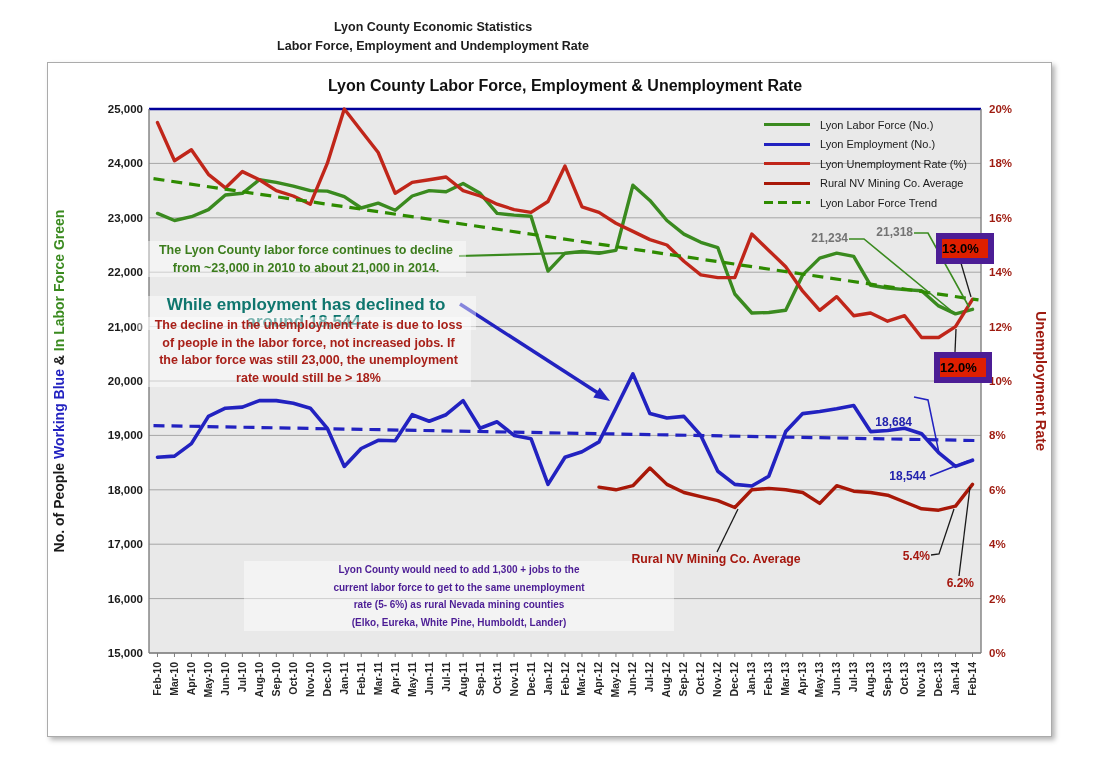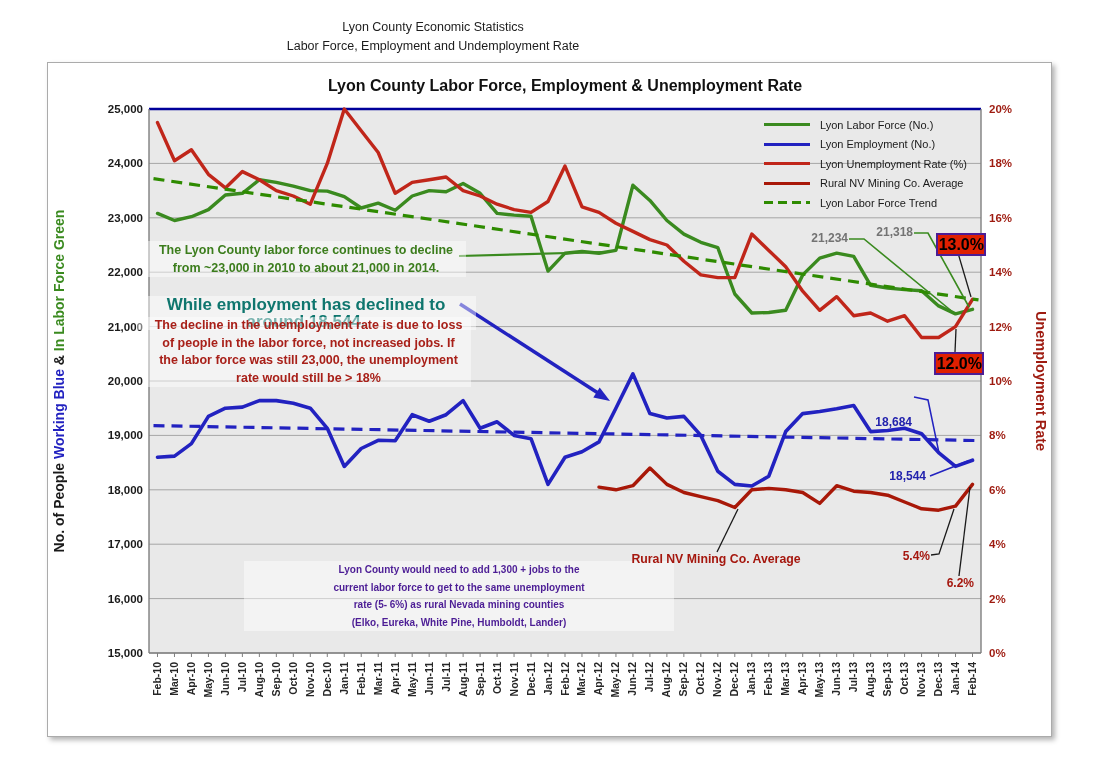--- a/index.html
+++ b/index.html
@@ -1,17 +1,17 @@
 <!DOCTYPE html>
 <html><head>
 <meta charset="utf-8">
 <style>
   html,body{margin:0;padding:0;background:#ffffff;}
   body{width:1096px;height:765px;position:relative;font-family:"Liberation Sans",sans-serif;overflow:hidden;}
-  .supertitle{position:absolute;left:0;width:866px;text-align:center;font-size:12.5px;font-weight:400;color:#1d1d1d;}
+  .supertitle{position:absolute;left:0;width:866px;text-align:center;font-size:12.5px;font-weight:700;color:#1d1d1d;}
   #super1{top:20px;}
   #super2{top:39px;}
   .chart-frame{position:absolute;left:47px;top:62px;width:1003px;height:673px;background:#ffffff;border:1px solid #ababab;box-shadow:3px 3px 5px rgba(0,0,0,0.3);}
   .chart-title{position:absolute;left:101px;top:14px;width:832px;text-align:center;font-size:16px;font-weight:700;color:#111;}
   #plot,#plot svg{position:absolute;left:0;top:0;width:1003px;height:673px;}
   .legend{position:absolute;left:716px;top:52px;width:218px;text-align:center;}
   .legend-row{display:flex;align-items:center;height:19.5px;}
   .legend-sample{width:46px;height:3px;margin-right:10px;flex:0 0 46px;}
   .legend-label{font-size:11px;color:#1a1a1a;white-space:nowrap;}
   .ann{position:absolute;font-weight:700;white-space:pre-line;text-align:center;background:rgba(255,255,255,0.45);}
@@ -23,21 +23,21 @@
   .callout{position:absolute;font-size:12px;font-weight:700;text-align:right;background:none;}
   .co-green{color:#737373;}
   .co-blue{color:#2222ad;}
   .co-darkred{color:#a5170e;}
   #co-21234{left:740px;top:168px;width:60px;}
   #co-21318{left:805px;top:162px;width:60px;}
   #co-18684{left:818px;top:328px;width:46px;margin-top:24px;}
   #co-18544{left:832px;top:406px;width:46px;}
   #co-54{left:846px;top:486px;width:36px;}
   #co-62{left:890px;top:513px;width:36px;}
-  .redbox{position:absolute;width:46px;height:19px;background:#df1f00;border:2px solid #4c1d95;color:#000;font-size:16px;font-weight:700;text-align:right;line-height:19px;}
+  .redbox{position:absolute;width:46px;height:19px;background:#df1f00;border:6px solid #4c1d95;color:#000;font-size:13px;font-weight:700;text-align:left;line-height:19px;}
   #box-130{left:888px;top:170px;}
   #box-120{left:886px;top:289px;}
 </style>
 </head>
 <body>
 
 <div class="supertitle" id="super1">Lyon County Economic Statistics</div>
 <div class="supertitle" id="super2">Labor Force, Employment and Undemployment Rate</div>
 
 <div class="chart-frame">

